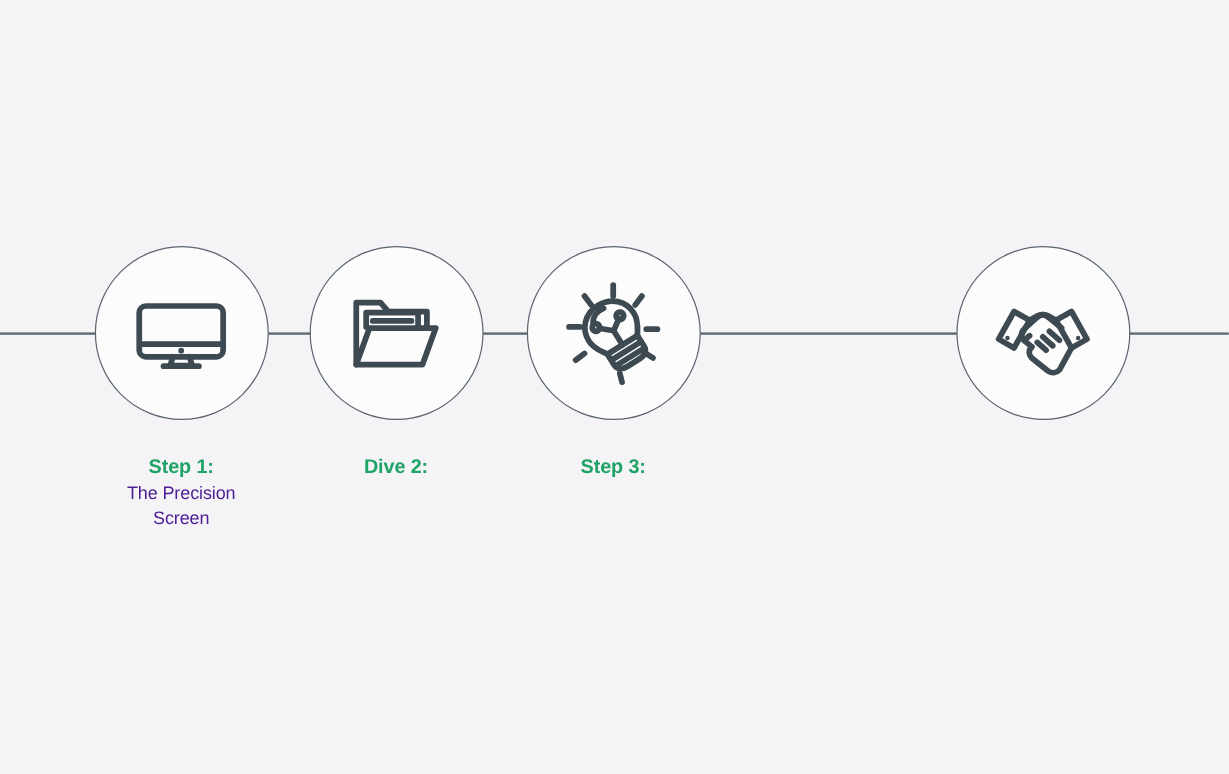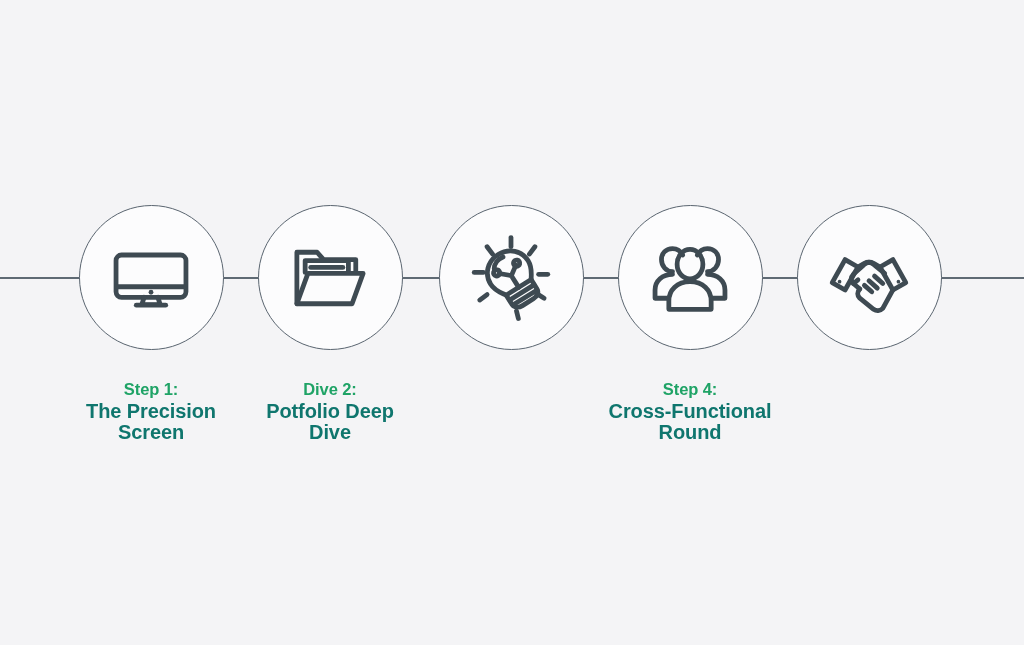--- a/index.html
+++ b/index.html
@@ -79,23 +79,23 @@
     margin-top: 29px;
     line-height: 21.5px;
   }
   .step-head {
     color: #1fa366;
     font-size: 16.5px;
     font-weight: bold;
     letter-spacing: -0.1px;
   }
   .step-body {
-    color: #0f766e;
-    font-size: 20px;
-    font-weight: bold;
+    color: #4c1d95;
+    font-size: 15px;
+    font-weight: normal;
     letter-spacing: -0.1px;
     white-space: pre-line;
   }
 </style>
 </head>
 <body>
 
 <div class="stage">
 
   <div class="rail"></div>
@@ -130,22 +130,20 @@
 
             <path class="icon-stroke" d="M23 44 L23 31 L70 31 L70 44"></path>
             <line class="icon-stroke" x1="29" y1="38.5" x2="64" y2="38.5"></line>
 
             <path class="icon-stroke" d="M14 78 L26 45 L86 45 L74 78 Z"></path>
           </svg>
         </span>
       </div>
       <div class="caption">
         <div class="step-head">Dive 2:</div>
-        <div class="step-body">Potfolio Deep
-Dive</div>
       </div>
     </div>
 
     <div class="step step-3">
       <div class="circle">
         <span>
           <svg width="92" height="92" viewBox="0 0 100 100">
             <g transform="rotate(-32 52 50)">
 
               <path class="icon-stroke" d="M52 20 C38 20 28 30 28 43 C28 52 33 57 36 62 L68 62 C71 57 76 52 76 43 C76 30 66 20 52 20 Z"></path>
@@ -168,45 +166,24 @@
               <line x1="10" y1="44" x2="20" y2="44"></line>
               <line x1="90" y1="46" x2="80" y2="46"></line>
               <line x1="16" y1="74" x2="24" y2="68"></line>
               <line x1="86" y1="72" x2="78" y2="67"></line>
               <line x1="56" y1="86" x2="58" y2="94"></line>
             </g>
           </svg>
         </span>
       </div>
       <div class="caption">
-      </div>
-    </div>
-
-    <div class="step step-4">
-      <div class="circle">
-        <span>
-          <svg width="92" height="92" viewBox="0 0 100 100">
-
-            <path class="icon-stroke" d="M31 43 C24 43 19 37 19 30 C19 23 24 18 31 18 C36 18 40 21 42 25"></path>
-            <path class="icon-stroke" d="M31 46 C20 46 12 53 12 63 L12 72 L26 72"></path>
-
-            <path class="icon-stroke" d="M69 43 C76 43 81 37 81 30 C81 23 76 18 69 18 C64 18 60 21 58 25"></path>
-            <path class="icon-stroke" d="M69 46 C80 46 88 53 88 63 L88 72 L74 72"></path>
-
-            <ellipse class="icon-stroke" cx="50" cy="35" rx="14" ry="16"></ellipse>
-            <path class="icon-stroke" d="M50 54 C36 54 27 63 27 75 L27 84 L73 84 L73 75 C73 63 64 54 50 54 Z"></path>
-          </svg>
-        </span>
-      </div>
-      <div class="caption">
-        <div class="step-head">Step 4:</div>
-        <div class="step-body">Cross-Functional
-Round</div>
-      </div>
-    </div>
+        <div class="step-head">Step 3:</div>
+      </div>
+    </div>
+
 
     <div class="step step-5">
       <div class="circle">
         <span>
           <svg width="92" height="92" viewBox="0 0 100 100">
 
             <path class="icon-stroke" d="M10 55 L24 30 L38 38 L24 63 Z"></path>
             <circle class="icon-fill" cx="18" cy="54" r="2"></circle>
 
             <path class="icon-stroke" d="M90 55 L76 30 L62 38 L76 63 Z"></path>

